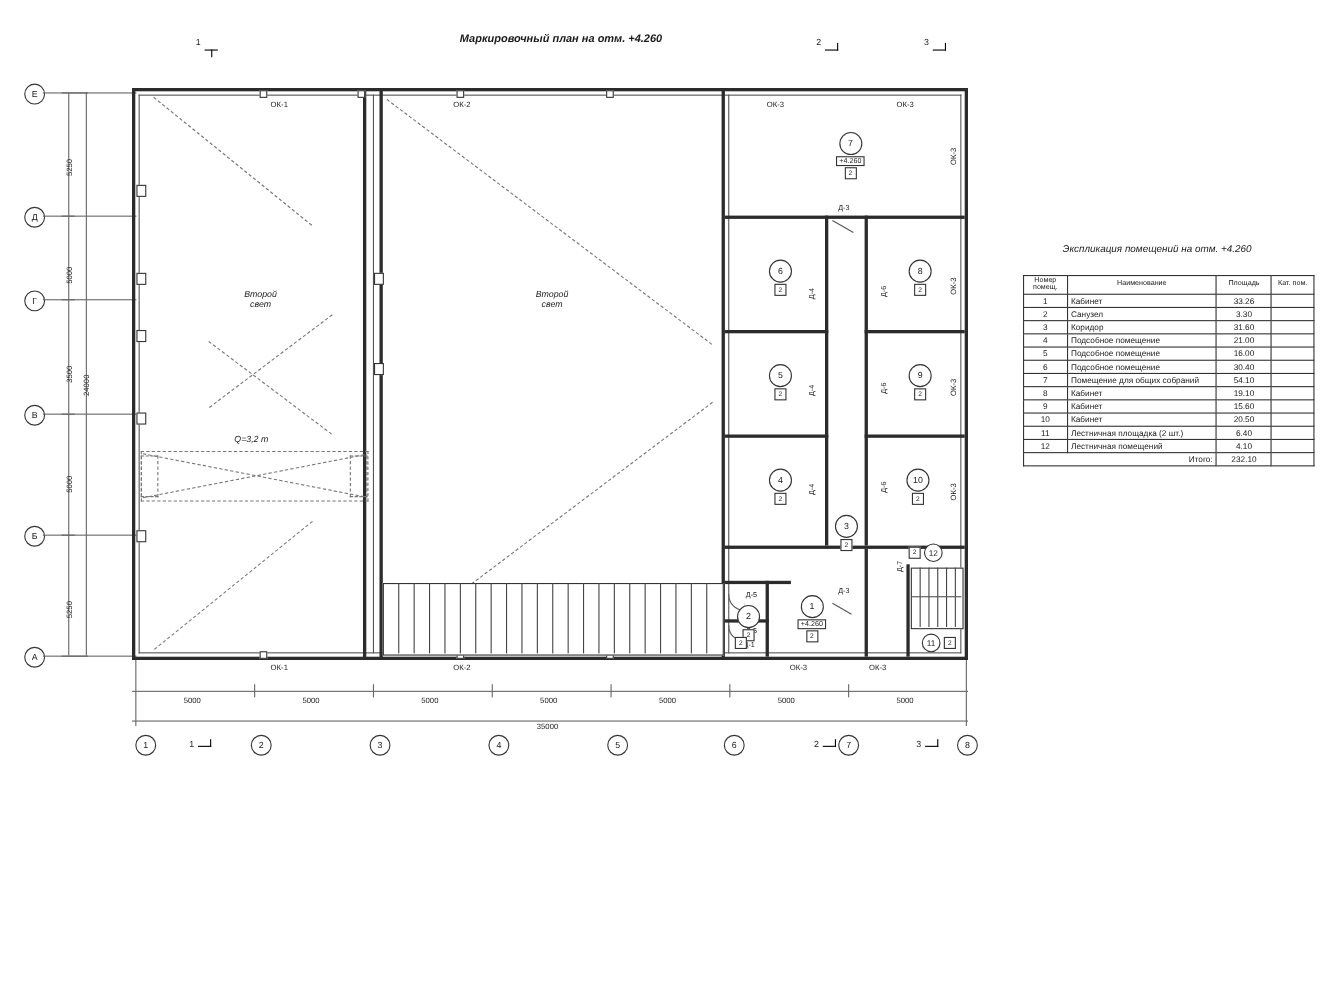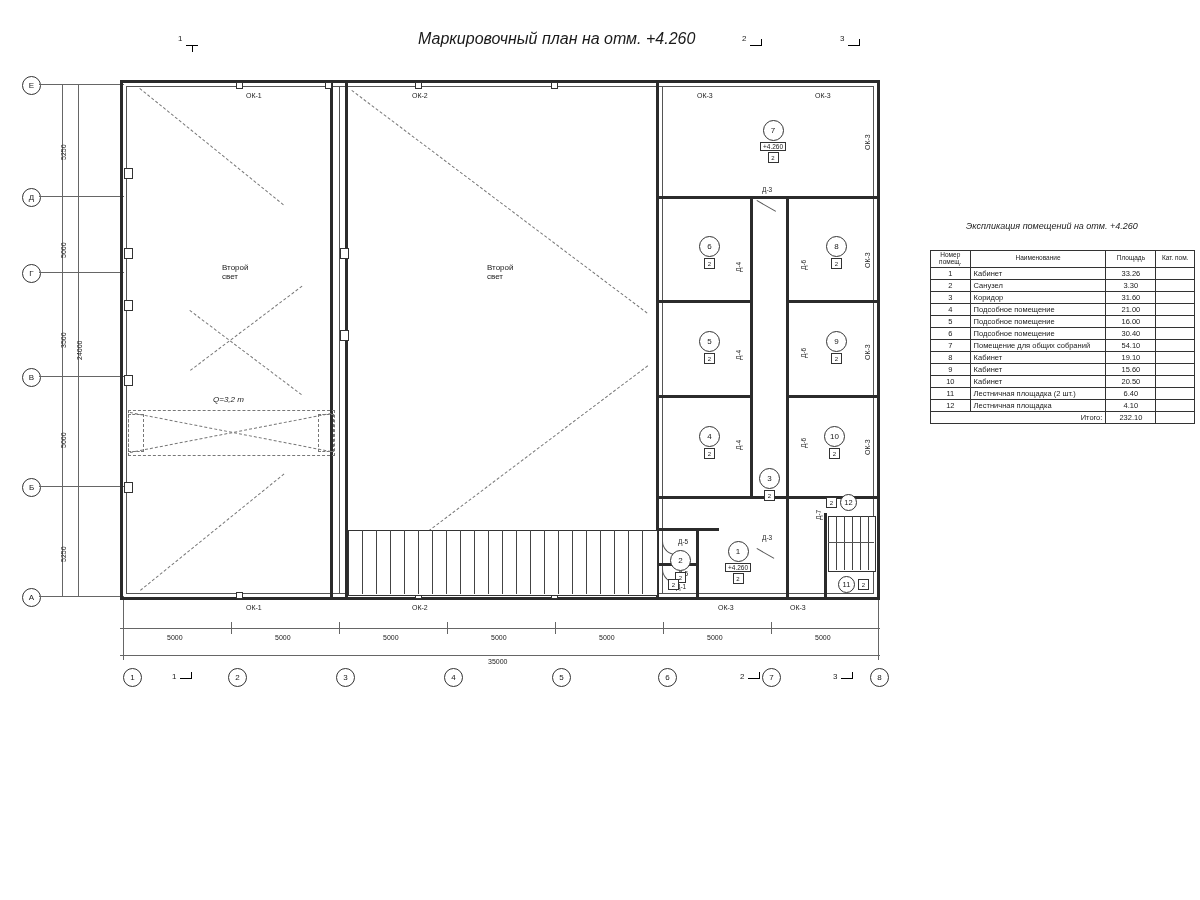--- a/index.html
+++ b/index.html
@@ -1,20 +1,20 @@
 <!DOCTYPE html>
 <html><head>
 <meta charset="utf-8">
 <style>
   html,body{margin:0;padding:0;background:#ffffff;}
   body{width:1200px;height:900px;position:relative;overflow:hidden;
        font-family:"Liberation Sans", sans-serif;color:#1a1a1a;}
   .sheet{position:absolute;left:0;top:0;width:1200px;height:900px;}
   .abs{position:absolute;}
-  .title{font-style:italic;font-size:16px;}
+  .title{font-style:italic;font-size:10px;font-weight:bold;}
   .ln{position:absolute;background:#000;}
   
   .h1{height:1px;}
   .v1{width:1px;}
   .wall{background:#2b2b2b;}
   .thinline{background:#555;}
   .dash-h{position:absolute;height:0;border-top:1px dashed #777;}
   .roomtag{position:absolute;display:flex;flex-direction:column;align-items:center;}
   .roomtag .num{width:19px;height:19px;border:1px solid #333;border-radius:50%;
        display:flex;align-items:center;justify-content:center;font-size:8px;background:#fff;}
@@ -28,21 +28,21 @@
   .wintxt{position:absolute;font-size:7px;color:#222;white-space:nowrap;}
   .doortxt{position:absolute;font-size:6.5px;color:#222;white-space:nowrap;}
   .vdoortxt{position:absolute;font-size:6.5px;color:#222;transform:rotate(-90deg);transform-origin:left top;white-space:nowrap;}
   .secmark{position:absolute;font-size:8px;color:#222;}
   table.expl{position:absolute;border-collapse:collapse;font-size:7.5px;background:#fff;}
   table.expl th,table.expl td{border:1px solid #333;padding:1px 3px;font-weight:normal;}
   table.expl th{font-size:6.5px;text-align:center;line-height:1.05;}
   .c-center{text-align:center;}
   .c-right{text-align:right;}
   .expl-title{position:absolute;font-style:italic;font-size:9px;}
-  .secondlight{position:absolute;font-size:8px;line-height:1.15;}
+  .secondlight{position:absolute;font-size:8px;text-align:center;line-height:1.15;font-style:italic;}
   .loadtxt{position:absolute;font-size:8px;font-style:italic;}
   .stairs{position:absolute;}
   .stairs i{position:absolute;background:#444;width:1px;top:0;bottom:0;}
   .hatchv{position:absolute;}
   .hatchv i{position:absolute;background:#444;width:1px;top:0;bottom:0;}
   .winmark{position:absolute;width:5px;height:5px;border:1px solid #333;background:#fff;}
 </style>
 </head>
 <body>
 
@@ -419,21 +419,21 @@
         <td class="c-center"></td>
       </tr>
       <tr>
         <td class="c-center">11</td>
         <td>Лестничная площадка (2 шт.)</td>
         <td class="c-center">6.40</td>
         <td class="c-center"></td>
       </tr>
       <tr>
         <td class="c-center">12</td>
-        <td>Лестничная площадка</td>
+        <td>Лестничная помещений</td>
         <td class="c-center">4.10</td>
         <td class="c-center"></td>
       </tr>
       <tr>
         <td colspan="2" class="c-right">Итого:</td>
         <td class="c-center">232.10</td>
         <td></td>
       </tr>
     </tbody>
   </table>

